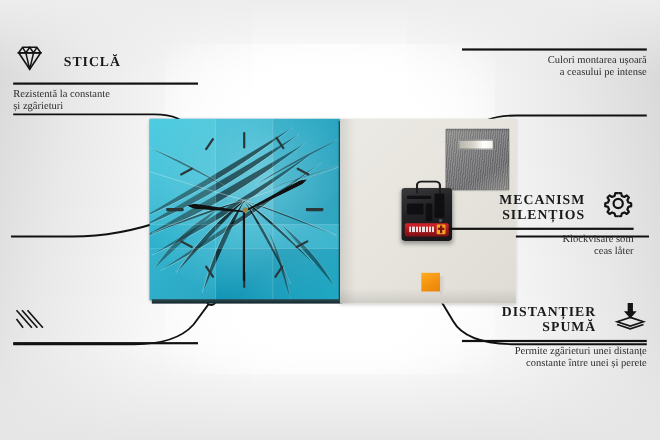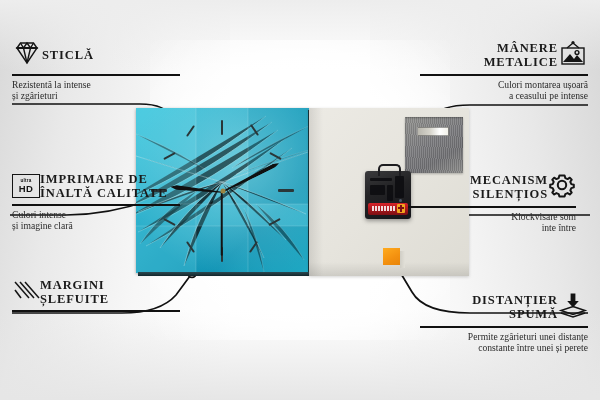--- a/index.html
+++ b/index.html
@@ -77,21 +77,21 @@
   .battery-plus:before{content:"";position:absolute;left:3px;top:1px;width:2px;height:7px;background:#7d1014;}
   .battery-plus:after{content:"";position:absolute;left:1px;top:3px;width:6px;height:2px;background:#7d1014;}
 
   .foam{position:absolute;left:74px;top:140px;width:17px;height:17px;
     background:linear-gradient(150deg,#ffab1f 0%,#f3900f 60%,#e8850a 100%);}
   .foam-side{position:absolute;left:91px;top:143px;width:5px;height:17px;
     background:linear-gradient(90deg,#cfcdc5,#e2e0d8);}
 
   
   .feat{position:absolute;}
-  .feat .head{display:flex;align-items:center;gap:0;}
+  .feat .head{display:flex;align-items:center;gap:16px;}
   .feat .ttl{
     font-family:"Liberation Serif",serif;
     font-weight:700;font-size:12.5px;letter-spacing:.9px;color:#1a1a1a;
     line-height:14px;text-transform:uppercase;white-space:nowrap;
   }
   .feat .rule{height:1.6px;background:#111;margin:4px 0 3px 0;}
   .feat .sub{
     font-family:"Liberation Serif",serif;
     font-size:9.6px;color:#2b2b2b;line-height:11.6px;white-space:nowrap;
   }
@@ -255,77 +255,41 @@
           <path d="M5,8 L25,8"></path>
             <path d="M11.5,8 L15,23 L18.5,8"></path>
         </svg>
       </span>
       <span class="ttl">
         <span>STICLĂ</span><br>
       </span>
     </div>
     <div class="rule" style="width:168px;"></div>
     <div class="sub">
-      <span>Rezistentă la intense</span><br>
+      <span>Rezistentă la constante</span><br>
       <span>și zgârieturi</span>
     </div>
   </div>
 
-  <div class="feat left" style="left:12px;top:172px;width:176px;">
-    <div class="head">
-      <span class="ico hdbadge">
-        <span class="u">ultra</span>
-        <span class="h">HD</span>
-      </span>
-      <span class="ttl">
-        <span>IMPRIMARE DE</span><br>
-        <span>ÎNALTĂ CALITATE</span>
-      </span>
-    </div>
-    <div class="rule" style="width:168px;"></div>
-    <div class="sub">
-      <span>Culori intense</span><br>
-      <span>și imagine clară</span>
-    </div>
-  </div>
 
   <div class="feat left" style="left:12px;top:278px;width:176px;">
     <div class="head">
       <span class="ico">
         <svg width="28" height="24" viewBox="0 0 28 24" fill="none" stroke="#141414" stroke-width="1.5">
           <path d="M3,4 L17,20"></path>
             <path d="M8,4 L22,20"></path>
             <path d="M13,4 L27,20"></path>
           <path d="M3,12 L9,20"></path>
         </svg>
       </span>
-      <span class="ttl">
-        <span>MARGINI</span><br>
-        <span>ȘLEFUITE</span>
-      </span>
     </div>
     <div class="rule" style="width:168px;"></div>
   </div>
 
   <div class="feat right" style="left:412px;top:40px;width:176px;">
-    <div class="head">
-      <span class="ttl">
-        <span>MÂNERE</span><br>
-        <span>METALICE</span>
-      </span>
-      <span class="ico">
-        <svg width="30" height="26" viewBox="0 0 30 26" fill="none" stroke="#141414" stroke-width="1.4">
-          <rect x="4" y="8" width="22" height="16"></rect>
-          <path d="M15,3 L9,8 M15,3 L21,8"></path>
-          <circle cx="15" cy="2.6" r="1.6" fill="#141414" stroke="none"></circle>
-          <path d="M5,22 L12,14 L16,19 L19,15 L25,22 Z" fill="#141414" stroke="none"></path>
-          <circle cx="19" cy="12.5" r="1.9"></circle>
-        </svg>
-      </span>
-    </div>
     <div class="rule" style="width:168px;margin-left:8px;"></div>
     <div class="sub">
       <span>Culori montarea ușoară</span><br>
       <span>a ceasului pe intense</span>
     </div>
   </div>
 
   <div class="feat right" style="left:400px;top:172px;width:176px;">
     <div class="head">
       <span class="ttl">
@@ -336,25 +300,25 @@
         <svg width="28" height="26" viewBox="0 0 28 26" fill="none" stroke="#141414" stroke-width="2">
           <path d="M14,3.6 l2.6,0 l.7,2.5 l2.3,1 l2.2,-1.4 l1.9,1.9 l-1.4,2.2 l1,2.3 l2.5,.7 l0,2.6 l-2.5,.7 l-1,2.3 l1.4,2.2 l-1.9,1.9 l-2.2,-1.4 l-2.3,1 l-.7,2.5 l-2.6,0" stroke-linejoin="round"></path>
           <path d="M14,3.6 l-2.6,0 l-.7,2.5 l-2.3,1 l-2.2,-1.4 l-1.9,1.9 l1.4,2.2 l-1,2.3 l-2.5,.7 l0,2.6 l2.5,.7 l1,2.3 l-1.4,2.2 l1.9,1.9 l2.2,-1.4 l2.3,1 l.7,2.5 l2.6,0" stroke-linejoin="round"></path>
           <circle cx="14" cy="13" r="4.2"></circle>
         </svg>
       </span>
     </div>
     <div class="rule" style="width:168px;margin-left:8px;"></div>
     <div class="sub">
       <span>Klockvisare som</span><br>
-      <span>inte între</span>
-    </div>
-  </div>
-
-  <div class="feat right" style="left:412px;top:292px;width:176px;">
+      <span>ceas låter</span>
+    </div>
+  </div>
+
+  <div class="feat right" style="left:412px;top:274px;width:176px;">
     <div class="head">
       <span class="ttl">
         <span>DISTANȚIER</span><br>
         <span>SPUMĂ</span>
       </span>
       <span class="ico">
         <svg width="30" height="26" viewBox="0 0 30 26" fill="none" stroke="#141414" stroke-width="1.5">
           <path d="M12.6,1.5 h4.8 v7.5 h3.4 L15,15.5 L9.2,9 h3.4 Z" fill="#141414" stroke="none"></path>
           <path d="M15,14.5 L27,18.5 L15,22.5 L3,18.5 Z"></path>
           <path d="M3,21 L15,25 L27,21"></path>

